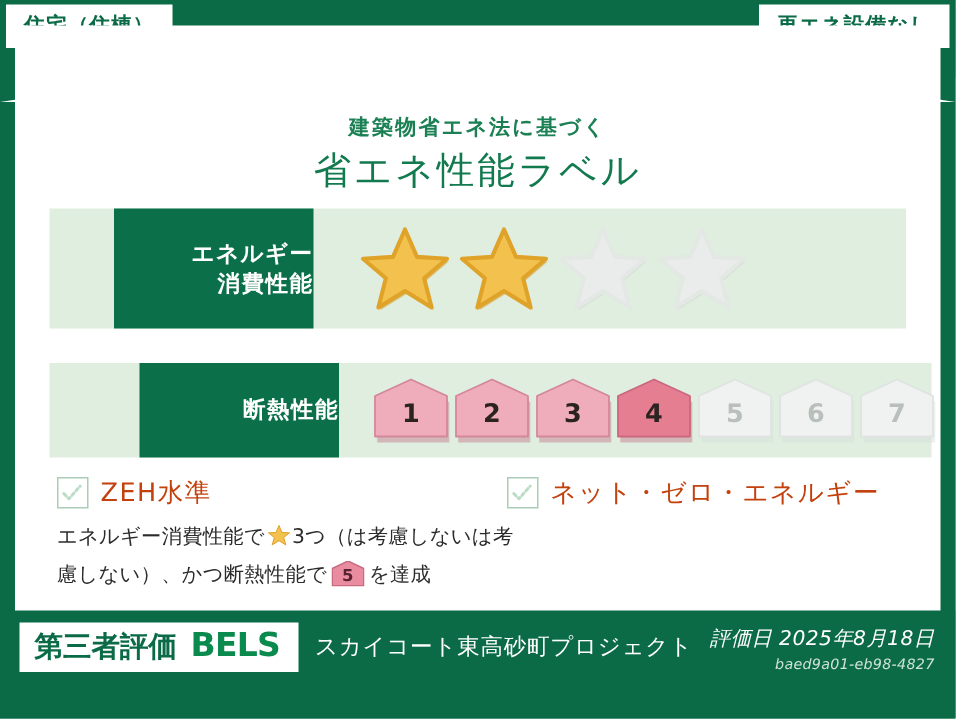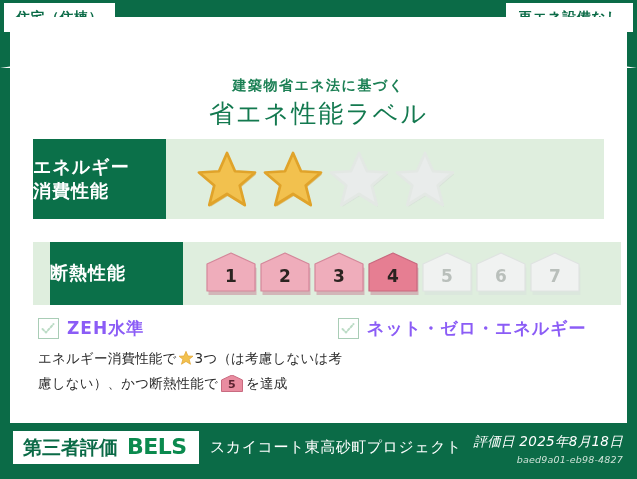--- a/index.html
+++ b/index.html
@@ -71,27 +71,28 @@
     display:flex;align-items:stretch;
   }
   .perf-row.energy{top:122px;}
   .perf-row.insulation{top:225px;height:63px;padding-left:17px;}
 
   .perf-label{
     width:133px;
     background:#0b7049;
     color:#ffffff;
     font-weight:bold;
-    font-size:18px;
+    font-size:15px;
     letter-spacing:1px;
     display:flex;flex-direction:column;
-    align-items:flex-start;justify-content:center;
+    align-items:flex-end;justify-content:center;
     line-height:1.35;
     text-align:center;
     flex:none;
+    margin-left:43px;
   }
   .perf-value{
     flex:1;
     display:flex;align-items:center;
     padding-left:30px;
   }
   .perf-row.insulation .perf-value{padding-left:22px;}
 
   
   .stars{display:flex;align-items:center;gap:4px;}
@@ -123,21 +124,21 @@
     display:flex;align-items:center;gap:8px;
   }
   .chk{
     width:19px;height:19px;flex:none;
     border:1.5px solid #a9cdb6;
     background:#ffffff;
     position:relative;
   }
   .chk svg{position:absolute;left:2px;top:3px;}
   .crit-title{
-    font-size:17px;font-weight:bold;color:#8b5cf6;
+    font-size:17px;font-weight:normal;color:#c2410c;
     letter-spacing:1px;white-space:nowrap;
   }
   .crit-desc{
     margin-top:7px;
     font-size:13.5px;
     color:#2b2b2b;
     line-height:1.65;
     letter-spacing:0.2px;
     width:310px;
   }
@@ -146,21 +147,21 @@
     display:inline-block;vertical-align:-4px;margin:0 3px;
     position:relative;width:22px;height:17px;
   }
   .inline-house .num{
     position:absolute;left:0;right:0;top:4px;text-align:center;
     font-size:11px;font-weight:bold;color:#5a2230;line-height:1;
   }
 
   
   .footer{
-    position:absolute;left:0;bottom:0;width:637px;height:56px;
+    position:absolute;left:0;bottom:0;width:637px;height:72px;
     background:#0b6b47;
   }
   .bels-badge{
     position:absolute;left:13px;top:8px;
     background:#ffffff;
     padding:5px 12px 6px 10px;
     display:flex;align-items:center;gap:9px;
     line-height:1;
   }
   .bels-jp{

